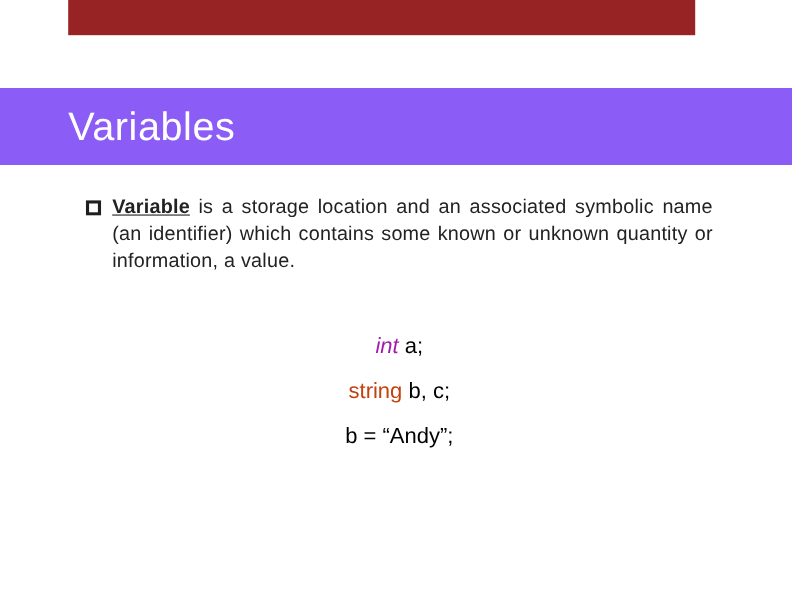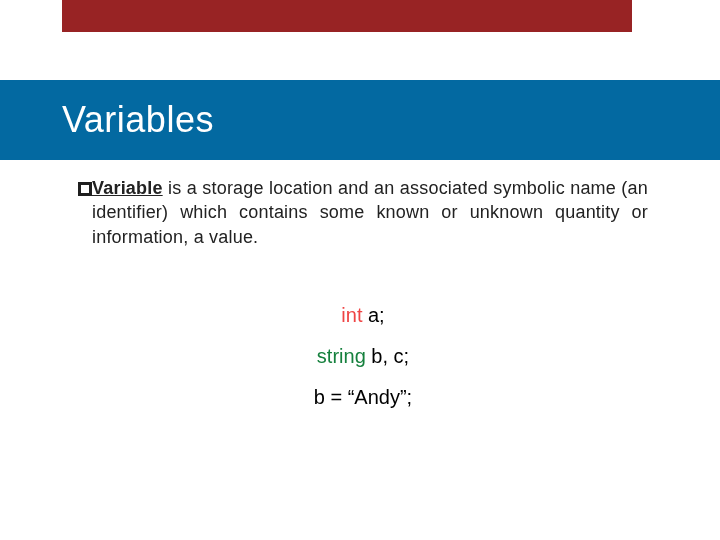--- a/index.html
+++ b/index.html
@@ -1,30 +1,30 @@
 <!DOCTYPE html>
 <html><head>
 <meta charset="utf-8">
 <style>
   * { margin: 0; padding: 0; box-sizing: border-box; }
   html, body { width: 720px; height: 540px; background: #fff; font-family: "Century Gothic", "Avant Garde", Futura, sans-serif; overflow: hidden; }
   .slide { position: relative; width: 720px; height: 540px; background: #fff; }
   .top-accent { position: absolute; left: 62px; top: 0; width: 570px; height: 32px; background: #982324; }
-  .title-band { position: absolute; left: 0; top: 80px; width: 720px; height: 80px; background: #0369a1; display: flex; align-items: center; }
+  .title-band { position: absolute; left: 0; top: 80px; width: 720px; height: 70px; background: #8b5cf6; display: flex; align-items: center; }
   .title-text { color: #fff; font-size: 36px; font-weight: 300; letter-spacing: 0.5px; padding-left: 62px; }
   .content { position: absolute; left: 78px; right: 72px; top: 176px; }
-  .bullet-row { display: flex; align-items: flex-start; }
+  .bullet-row { display: flex; align-items: flex-start; gap: 10px; }
   .bullet-icon { flex: 0 0 auto; width: 14px; height: 14px; margin-top: 6px; position: relative; }
   .bullet-icon svg { width: 14px; height: 14px; display: block; }
   .definition { font-size: 18px; line-height: 1.35; color: #222; text-align: justify; font-weight: 400; letter-spacing: 0.2px; }
   .definition .term { font-weight: 700; text-decoration: underline; }
   .code-block { margin-top: 46px; text-align: center; font-family: Arial, Helvetica, sans-serif; font-size: 20px; line-height: 2.05; color: #000; }
   .code-line { display: block; }
-  .kw-red { color: #ef4444; }
-  .kw-purple { color: #15803d; }
+  .kw-red { color: #a21caf; font-style: italic; }
+  .kw-purple { color: #c2410c; }
 </style>
 </head>
 <body>
 
 <div class="slide">
   <div class="top-accent"></div>
 
   <div class="title-band">
     <div class="title-text">Variables</div>
   </div>

